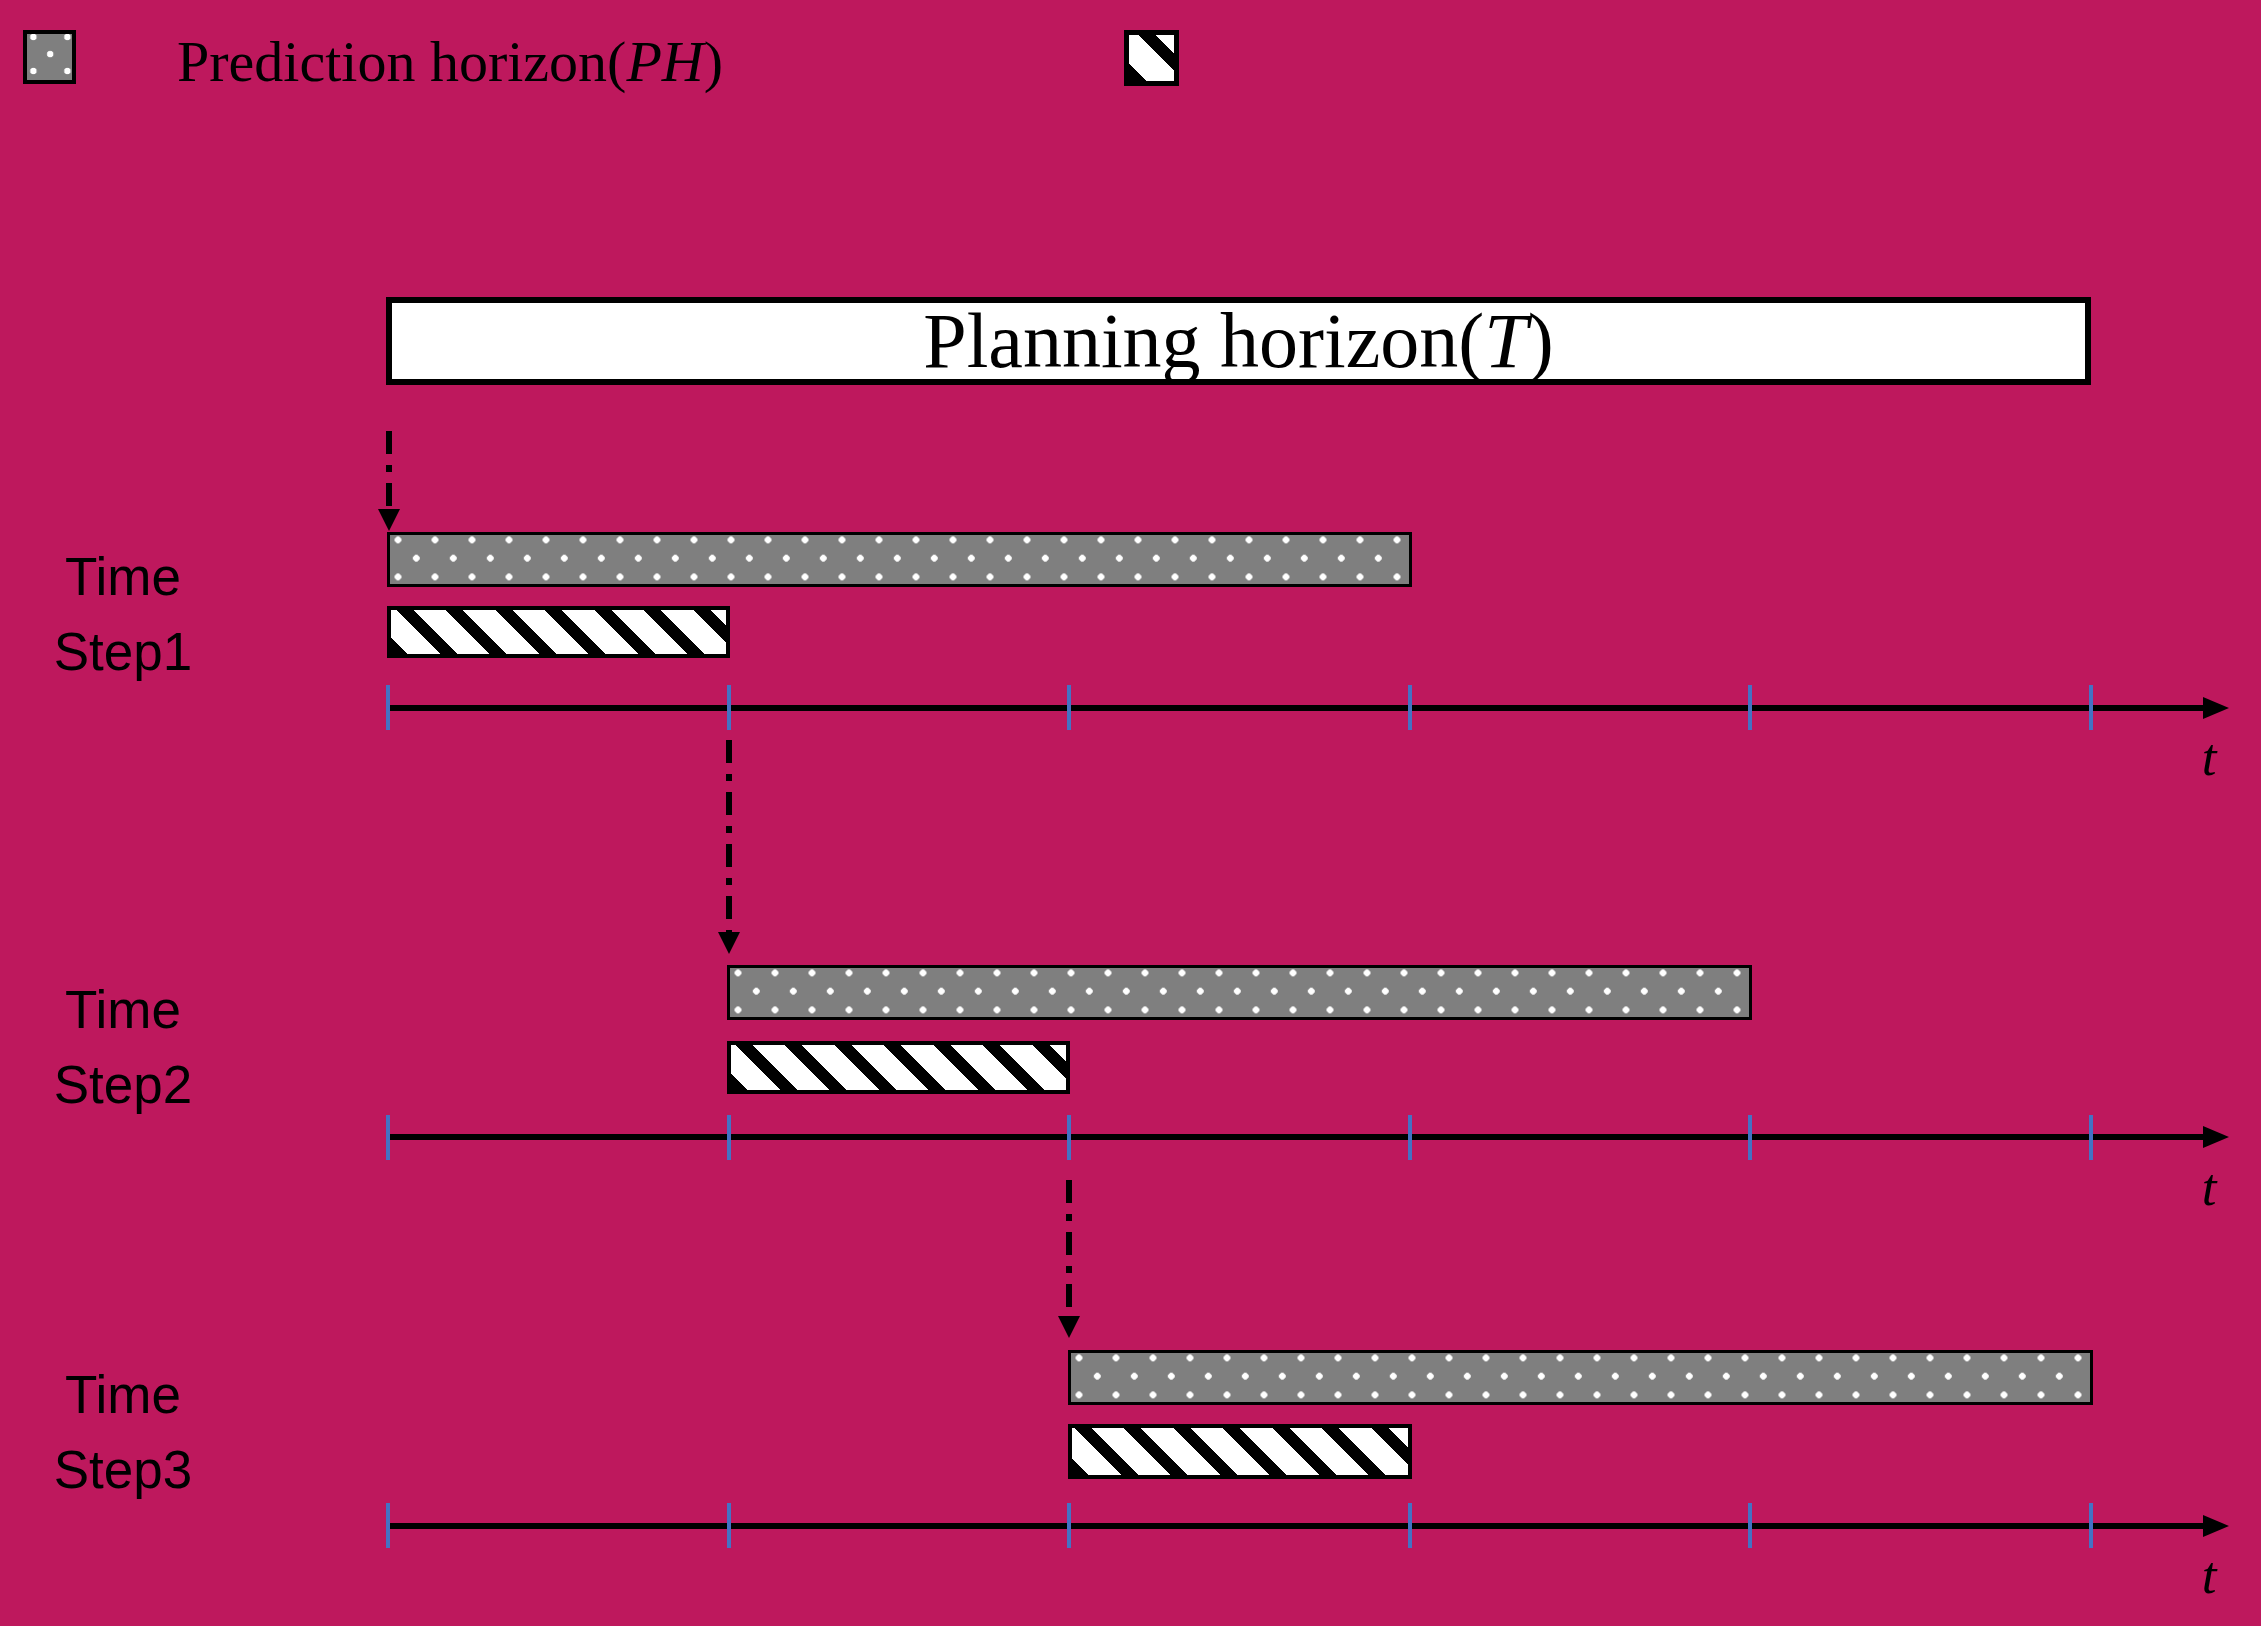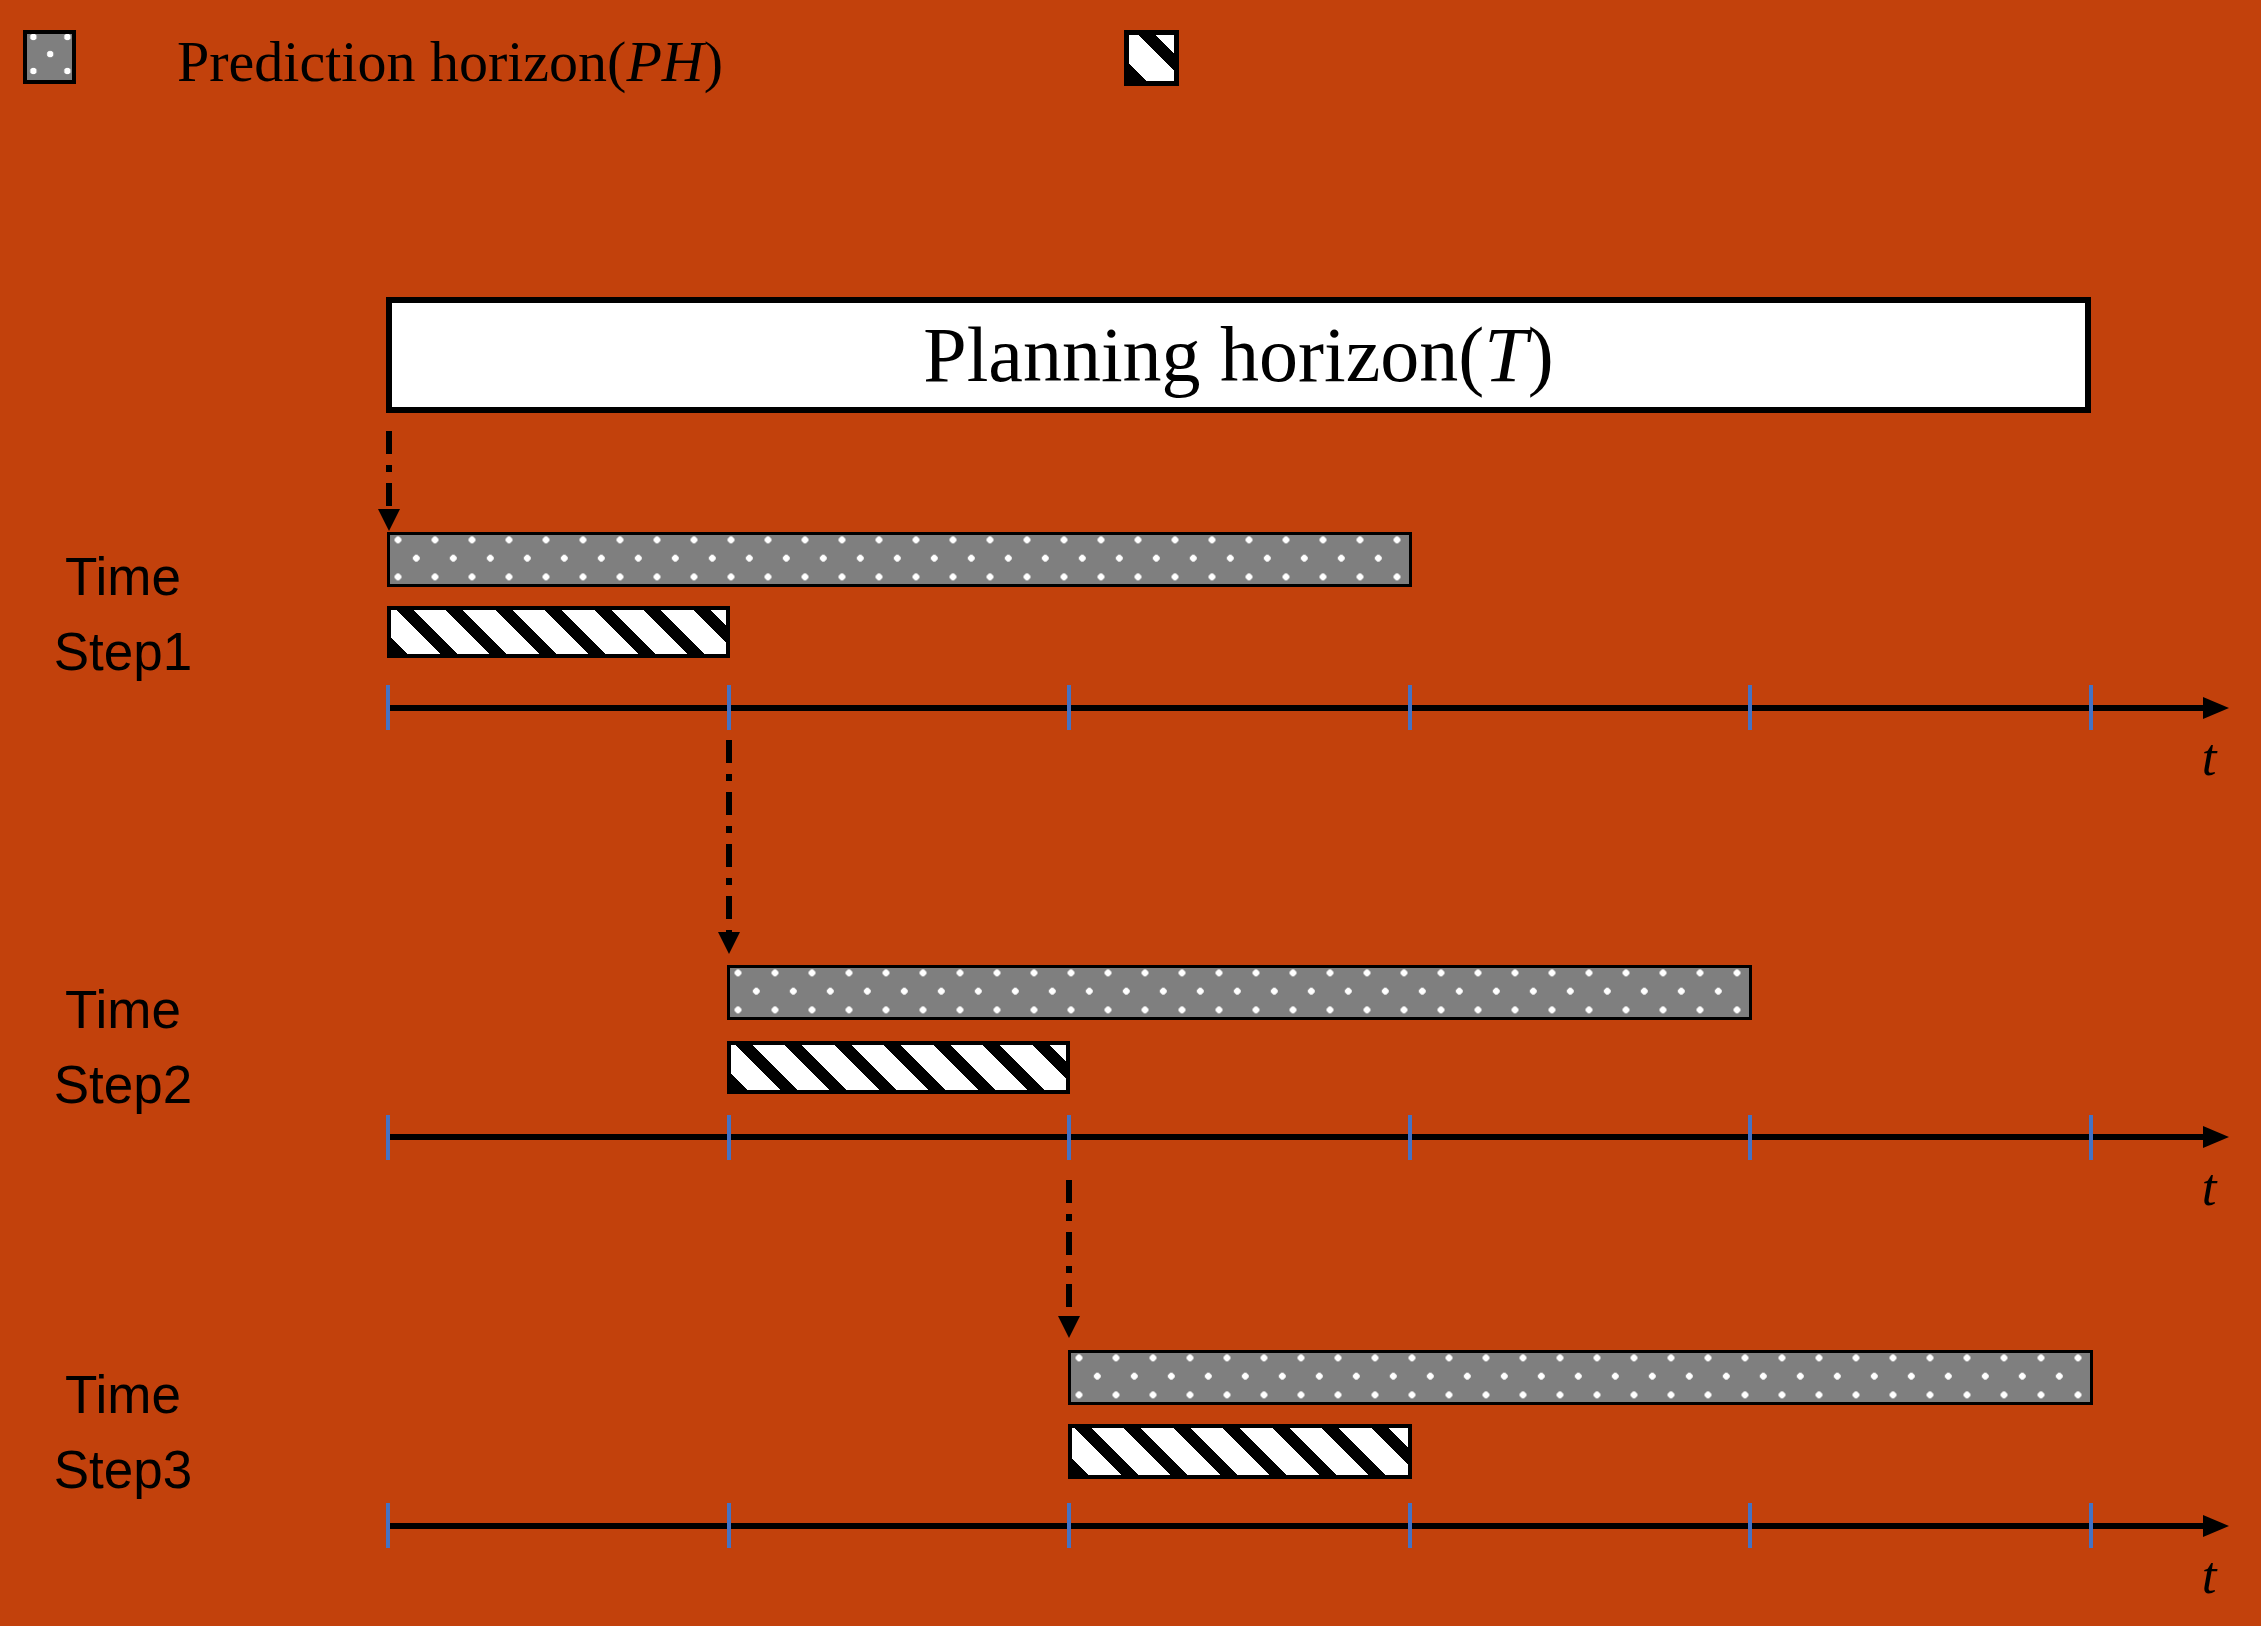--- a/index.html
+++ b/index.html
@@ -1,17 +1,17 @@
 <!DOCTYPE html>
 <html style="--accent-blue: #4472C4; --bar-gray: #7F7F7F;font-size:12.5px"><head>
 <meta charset="utf-8">
 <style>
   html,body{margin:0;padding:0;background:#ffffff;}
   .canvas{
-    position:relative;width:2261px;height:1627px;background:#c2410c;overflow:hidden;
+    position:relative;width:2261px;height:1627px;background:#be185d;overflow:hidden;
     font-family:"Liberation Serif", serif;color:#000;
   }
   .abs{position:absolute;}
   .serif-label{font-family:"Liberation Serif", serif;font-size:58px;white-space:nowrap;}
   .serif-label i, .plan-title i, .t-label{font-style:italic;}
   .plan-box{
     border:6.2px solid #000;background:#fff;display:flex;align-items:center;justify-content:center;
     box-sizing:border-box;
   }
   .plan-title{font-size:78px;white-space:nowrap;}
@@ -57,21 +57,21 @@
 <body>
 
 <div class="canvas">
 
   <div class="abs swatch-ph" style="left:23.4px;top:30px;width:53px;height:54px;"></div>
   <div class="abs serif-label" style="left:177px;top:28px;"><span>Prediction horizon(</span><i>PH</i><span>)</span></div>
 
   <div class="abs swatch-ch" style="left:1124px;top:30px;width:55px;height:56px;"></div>
 
 
-  <div class="abs plan-box" style="left:386px;top:297px;width:1705px;height:116px;">
+  <div class="abs plan-box" style="left:386px;top:297px;width:1705px;height:88px;">
     <div class="plan-title"><span>Planning horizon(</span><i>T</i><span>)</span></div>
   </div>
 
   <div class="abs step-label" style="left:49px;top:539px;">
     <div>Time</div>
     <div>Step1</div>
   </div>
 
   <div class="abs dashdot" style="left:386px;top:431px;height:78px;"></div>
   <div class="abs down-head" style="left:378px;top:509px;"></div>

